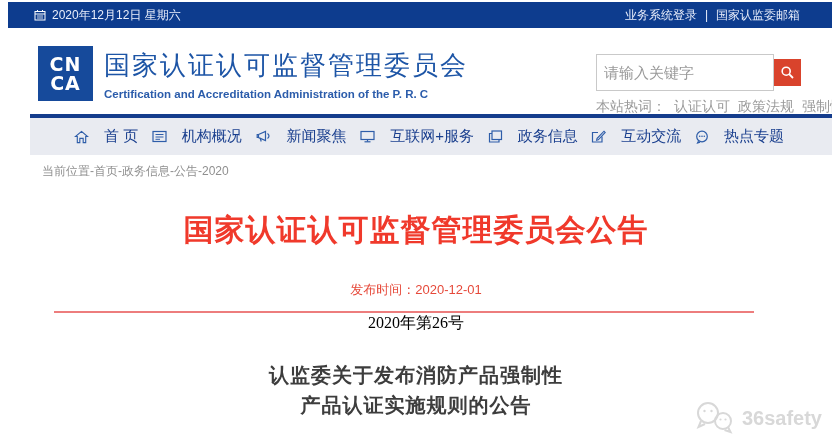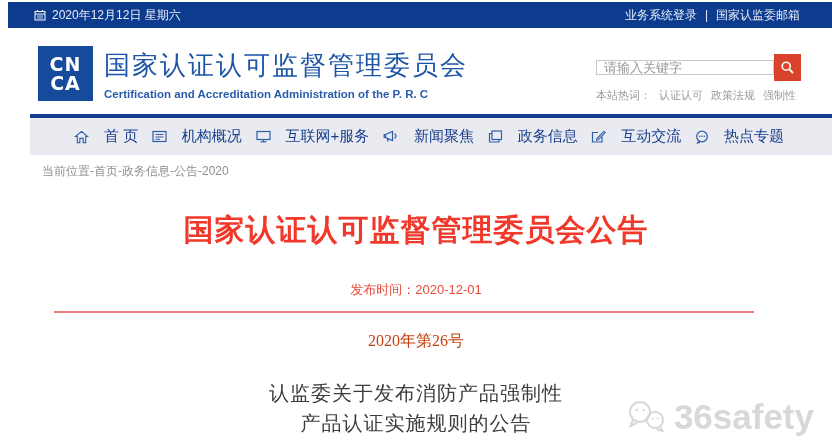--- a/index.html
+++ b/index.html
@@ -22,54 +22,54 @@
     background:#164a9b; color:#fff; display:flex; flex-direction:column;
     align-items:center; justify-content:center; cursor:pointer;
     font-weight:800; font-size:19px; line-height:0.95; letter-spacing:1px;
     font-family:"DejaVu Sans",sans-serif; }
   .org { position:absolute; left:104px; top:20px; }
   .org-name { color:#1d55a6; font-size:26px; font-weight:400; letter-spacing:2px; white-space:nowrap; }
   .org-en { color:#2b5cab; font-size:11.5px; font-weight:700; margin-top:5px; white-space:nowrap; }
 
   .search-area { position:absolute; right:30px; top:26px; width:206px; }
   .search-row { display:flex; align-items:center; }
-  .search-input { width:178px; height:15px; border:1px solid #c9c9c9; outline:none;
-    font-size:13px; color:#555; padding:0 7px; background:#fff; }
+  .search-input { width:178px; height:37px; border:1px solid #c9c9c9; outline:none;
+    font-size:15px; color:#555; padding:0 7px; background:#fff; }
   .search-input::placeholder { color:#999; }
   .search-btn { width:27px; height:27px; background:#d9432c; border:none; cursor:pointer;
     display:flex; align-items:center; justify-content:center; }
-  .hot-row { margin-top:7px; font-size:11px; color:#9a9a9a; display:flex; gap:8px; white-space:nowrap; }
+  .hot-row { margin-top:7px; font-size:14px; color:#9a9a9a; display:flex; gap:8px; white-space:nowrap; }
   .hot-term { color:#9a9a9a; cursor:pointer; }
 
   
   .nav { position:absolute; left:30px; right:0; top:114px; height:41px;
     background:#e9ebf1; border-top:4px solid #143c8c;
     display:flex; align-items:center; justify-content:space-between;
     padding:0 48px 0 44px; }
   .nav-item { display:flex; align-items:center; gap:15px; color:#1a3f8e;
     font-size:15px; cursor:pointer; white-space:nowrap; }
   .nicon { display:flex; align-items:center; }
 
   
   .breadcrumb { position:absolute; left:42px; top:163px; font-size:12px; color:#8f8f8f; cursor:pointer; }
 
   
   .article { position:absolute; left:0; right:0; top:188px; text-align:center; }
   .article-title { margin-top:22px; font-size:30px; font-weight:700; color:#f0392b; letter-spacing:1px; }
   .publish-row { margin-top:30px; font-size:13px; color:#e6493a; }
   .red-divider { margin:12px auto 0 auto; width:700px; height:2px; background:#ed7d7d;
     position:relative; left:-12px; }
-  .doc-number { margin-top:18px; font-size:16px; color:#c2410c;
+  .doc-number { font-size:16px; color:#000000;
     font-family:"Liberation Serif","DejaVu Serif",serif; }
-  .body-title { margin-top:26px; font-size:20px; font-weight:400; color:#3d3d3d;
+  .body-title { margin-top:26px; font-size:20px; font-weight:700; color:#3d3d3d;
     line-height:30px; letter-spacing:1px; }
 
   
-  .watermark { position:absolute; right:18px; bottom:4px; display:flex; align-items:center;
-    gap:4px; color:#d8d8d8; font-size:35px; font-weight:700; user-select:none; }
+  .watermark { position:absolute; right:10px; bottom:4px; display:flex; align-items:center;
+    gap:4px; color:#d8d8d8; font-size:20px; font-weight:700; user-select:none; }
 </style>
 </head>
 <body>
 
 <div class="page">
 
   <div class="topbar">
     <div class="topbar-left">
       <span class="nicon">
         <svg width="12" height="12" viewBox="0 0 12 12">
@@ -136,38 +136,38 @@
           <rect x="1" y="1.5" width="13" height="10" fill="none" stroke="#2e5da9" stroke-width="1.2"></rect>
           <line x1="3.5" y1="4.5" x2="11.5" y2="4.5" stroke="#2e5da9" stroke-width="1"></line>
           <line x1="3.5" y1="7" x2="11.5" y2="7" stroke="#2e5da9" stroke-width="1"></line>
           <line x1="3.5" y1="9.3" x2="8" y2="9.3" stroke="#2e5da9" stroke-width="1"></line>
         </svg>
       </span>
       <span>机构概况</span>
     </div>
     <div class="nav-item">
       <span class="nicon">
-        <svg width="15" height="13" viewBox="0 0 15 13">
-          <rect x="1" y="1.5" width="13" height="8" fill="none" stroke="#2e5da9" stroke-width="1.2"></rect>
-          <line x1="7.5" y1="9.5" x2="7.5" y2="11.5" stroke="#2e5da9" stroke-width="1.2"></line>
-          <line x1="4.5" y1="11.8" x2="10.5" y2="11.8" stroke="#2e5da9" stroke-width="1.2"></line>
-        </svg>
-      </span>
-      <span>互联网+服务</span>
-    </div>
-    <div class="nav-item">
-      <span class="nicon">
         <svg width="16" height="13" viewBox="0 0 16 13">
           <path d="M2.5 4.5 L9.5 1.5 V10.5 L2.5 7.5 Z" fill="none" stroke="#2e5da9" stroke-width="1.2"></path>
           <path d="M2.5 4.5 H1.2 V7.5 H2.5" fill="none" stroke="#2e5da9" stroke-width="1.2"></path>
           <path d="M11.5 3.5 C13.5 5 13.5 7 11.5 8.5" fill="none" stroke="#2e5da9" stroke-width="1.2"></path>
           <line x1="4.2" y1="8" x2="5.2" y2="11.5" stroke="#2e5da9" stroke-width="1.2"></line>
         </svg>
       </span>
       <span>新闻聚焦</span>
+    </div>
+    <div class="nav-item">
+      <span class="nicon">
+        <svg width="15" height="13" viewBox="0 0 15 13">
+          <rect x="1" y="1.5" width="13" height="8" fill="none" stroke="#2e5da9" stroke-width="1.2"></rect>
+          <line x1="7.5" y1="9.5" x2="7.5" y2="11.5" stroke="#2e5da9" stroke-width="1.2"></line>
+          <line x1="4.5" y1="11.8" x2="10.5" y2="11.8" stroke="#2e5da9" stroke-width="1.2"></line>
+        </svg>
+      </span>
+      <span>互联网+服务</span>
     </div>
     <div class="nav-item">
       <span class="nicon">
         <svg width="15" height="13" viewBox="0 0 15 13">
           <rect x="4" y="1" width="9.5" height="8.5" fill="none" stroke="#2e5da9" stroke-width="1.2"></rect>
           <path d="M4 3.5 H1.5 V12 H11 V9.5" fill="none" stroke="#2e5da9" stroke-width="1.2"></path>
         </svg>
       </span>
       <span>政务信息</span>
     </div>

